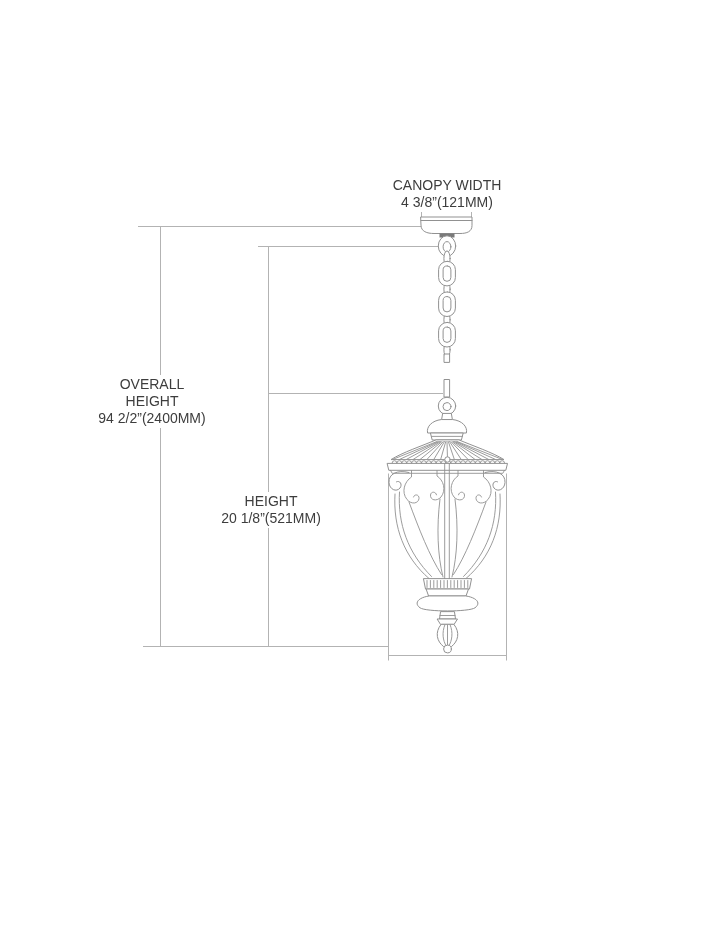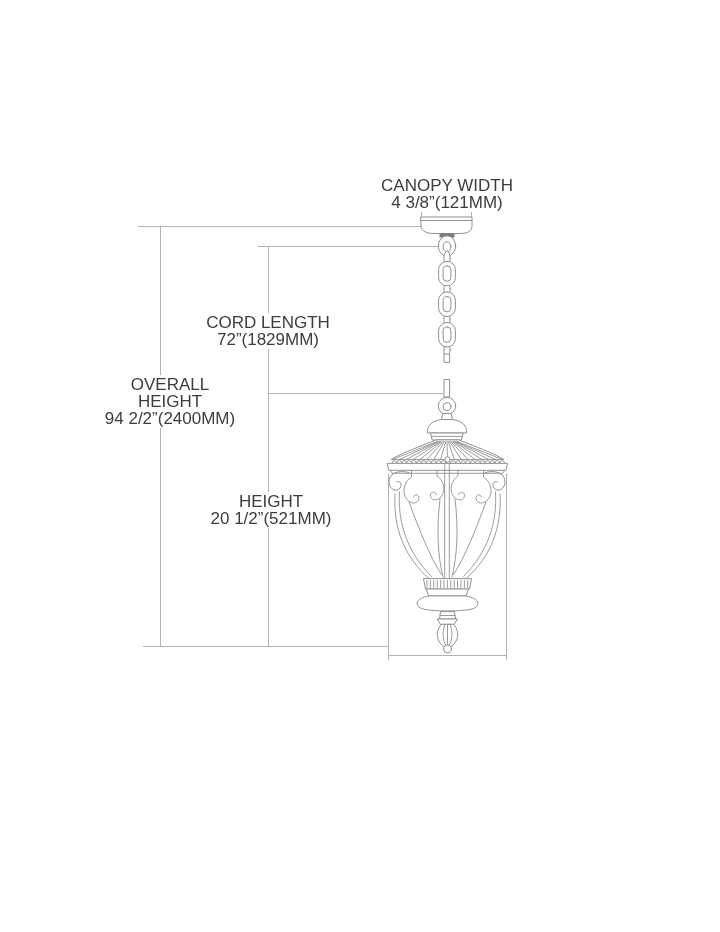--- a/index.html
+++ b/index.html
@@ -22,21 +22,21 @@
   .draw{stroke:var(--drawing-line);stroke-width:1;fill:none;stroke-linecap:round;stroke-linejoin:round;}
   .fine{stroke-width:0.9;}
   .wf{fill:#ffffff;}
   .dk{fill:var(--drawing-dark);stroke:none;}
   .label{
     position:absolute;
     transform:translateX(-50%);
     text-align:center;
     background:var(--background);
     color:var(--text);
-    font-size:17px;
+    font-size:14px;
     line-height:17px;
     padding:1px 3px;
     white-space:nowrap;
   }
   .label span{display:block;}
 </style>
 </head>
 <body>
 
 <div class="canvas">
@@ -122,30 +122,26 @@
       <path class="fine" d="M444.8,625 C441.8,632.5 442.8,640.5 446.2,646 M447.5,625 V646 M450.2,625 C453.2,632.5 452.2,640.5 448.8,646"></path>
       <circle class="wf" cx="447.5" cy="649" r="3.9"></circle>
     </g>
   </svg>
 
   <div class="label" style="left:447px;top:176px">
     <span>CANOPY WIDTH</span>
     <span>4 3/8”(121MM)</span>
   </div>
 
-  <div class="label" style="left:268px;top:313px">
-    <span>CORD LENGTH</span>
-    <span>72”(1829MM)</span>
-  </div>
 
-  <div class="label" style="left:170px;top:375px">
+  <div class="label" style="left:152px;top:375px">
     <span>OVERALL</span>
     <span>HEIGHT</span>
     <span>94 2/2”(2400MM)</span>
   </div>
 
   <div class="label" style="left:271px;top:492px">
     <span>HEIGHT</span>
-    <span>20 1/2”(521MM)</span>
+    <span>20 1/8”(521MM)</span>
   </div>
 
 
 </div>
 
 </body></html>

